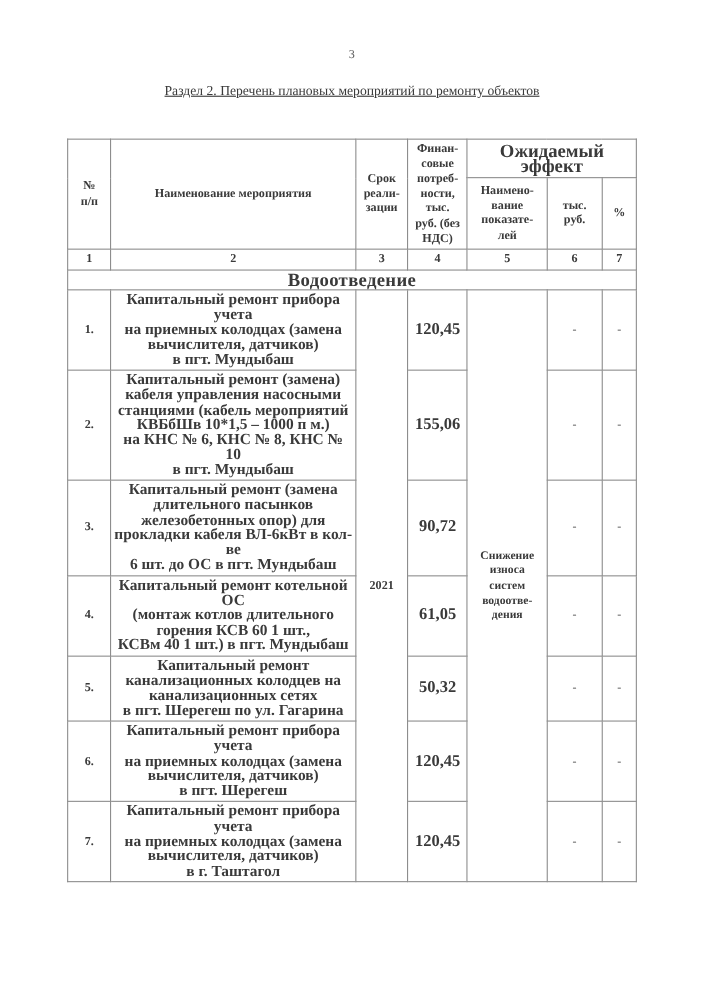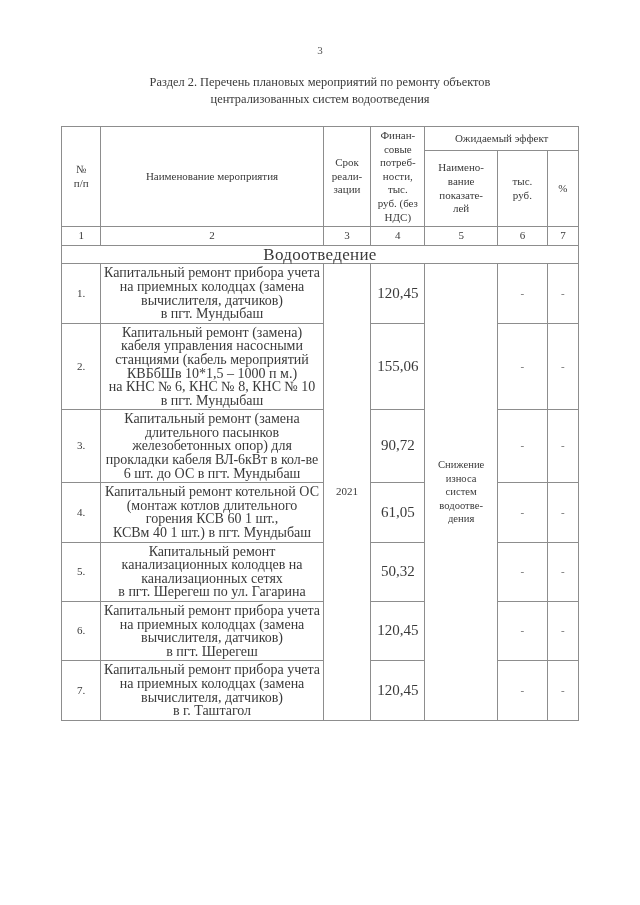--- a/index.html
+++ b/index.html
@@ -36,20 +36,21 @@
 
   .doc-title {
     position: absolute;
     top: 74px;
     left: 70px;
     width: 500px;
     text-align: center;
     font-size: 12.4px;
     line-height: 17px;
     color: #3a3a3a;
+    text-decoration: underline;
   }
   .doc-title .line2 { display: block; }
 
   
   .table-wrap {
     position: absolute;
     top: 126px;
     left: 61px;
     width: 518px;
   }
@@ -61,36 +62,36 @@
     font-size: 10.6px;
     color: #3a3a3a;
   }
 
   table.doc-table td,
   table.doc-table th {
     border: 1px solid #8d8d8d;
     padding: 2px 2px;
     vertical-align: middle;
     text-align: center;
-    font-weight: normal;
+    font-weight: bold;
     line-height: 13.6px;
   }
 
   
   thead td { font-size: 11px; line-height: 14px; }
 
   .col-num      { width: 38px; }
   .col-name     { width: 214px; }
   .col-term     { width: 46px; }
   .col-fin      { width: 52px; }
   .col-ind      { width: 70px; }
   .col-thous    { width: 48px; }
   .col-pct      { width: 30px; }
 
-  .hdr-effect { font-size: 11px; }
+  .hdr-effect { font-size: 17px; }
 
   .numrow td {
     font-size: 11px;
     padding: 1px 0 2px 0;
     line-height: 13px;
   }
 
   .section-row td {
     font-size: 17px;
     padding: 3px 0 4px 0;
@@ -122,21 +123,20 @@
 </style>
 </head>
 <body>
 
 <div class="page">
 
   <div class="page-number">3</div>
 
   <div class="doc-title">
     <span>Раздел 2. Перечень плановых мероприятий по ремонту объектов</span>
-    <span class="line2">централизованных систем водоотведения</span>
   </div>
 
   <div class="table-wrap">
     <table class="doc-table">
       <colgroup>
         <col class="col-num">
         <col class="col-name">
         <col class="col-term">
         <col class="col-fin">
         <col class="col-ind">

